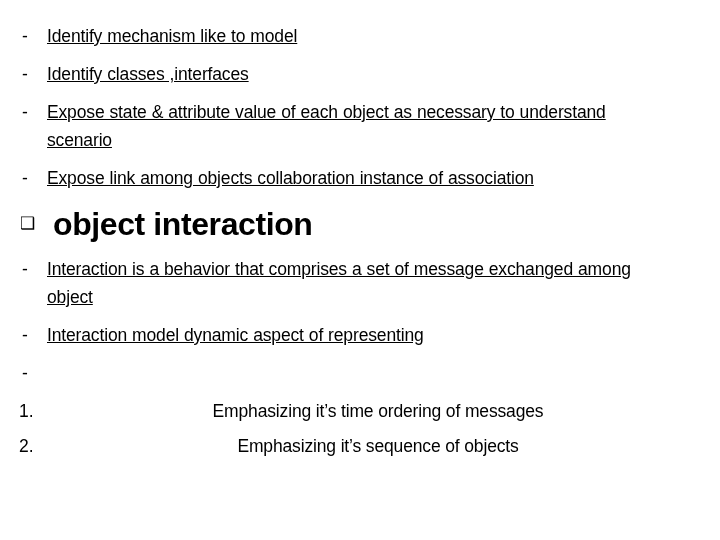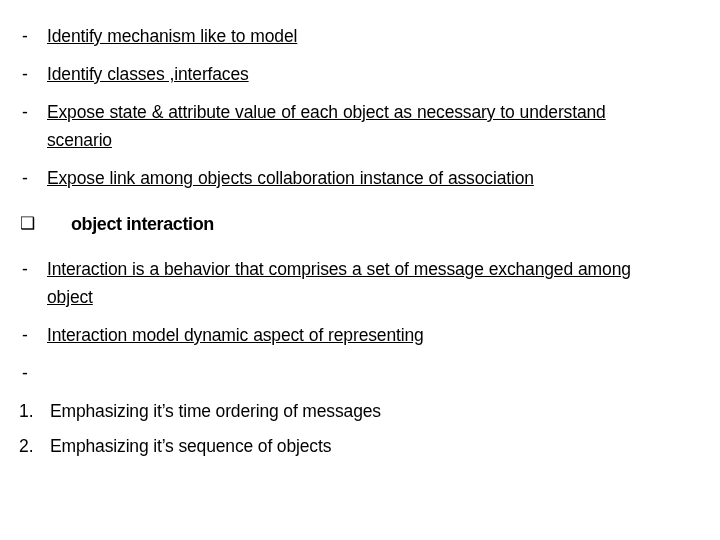--- a/index.html
+++ b/index.html
@@ -70,45 +70,45 @@
     font-size: 17.5px;
     line-height: 28px;
     color: #000;
   }
   .num-item .text {
     flex: 1 1 auto;
     font-size: 17.5px;
     line-height: 28px;
     letter-spacing: -0.15px;
     color: #000;
+    text-align: center;
   }
 
   
   .heading-item {
     display: flex;
     align-items: flex-start;
     padding: 0 14px 0 20px;
     margin-top: 16px;
     margin-bottom: 15px;
   }
   .heading-item .marker {
     flex: 0 0 auto;
     width: 33px;
     font-size: 17px;
     line-height: 32px;
     color: #000;
   }
   .heading-item .text {
     flex: 1 1 auto;
-    font-size: 18px;
+    font-size: 32px;
     font-weight: bold;
     line-height: 32px;
     letter-spacing: -0.4px;
     color: #000;
-    margin-left: 18px;
   }
   .gap-small {
     margin-bottom: 12px;
   }
 </style>
 </head>
 <body>
 
 <div class="slide">
   <div class="content">

